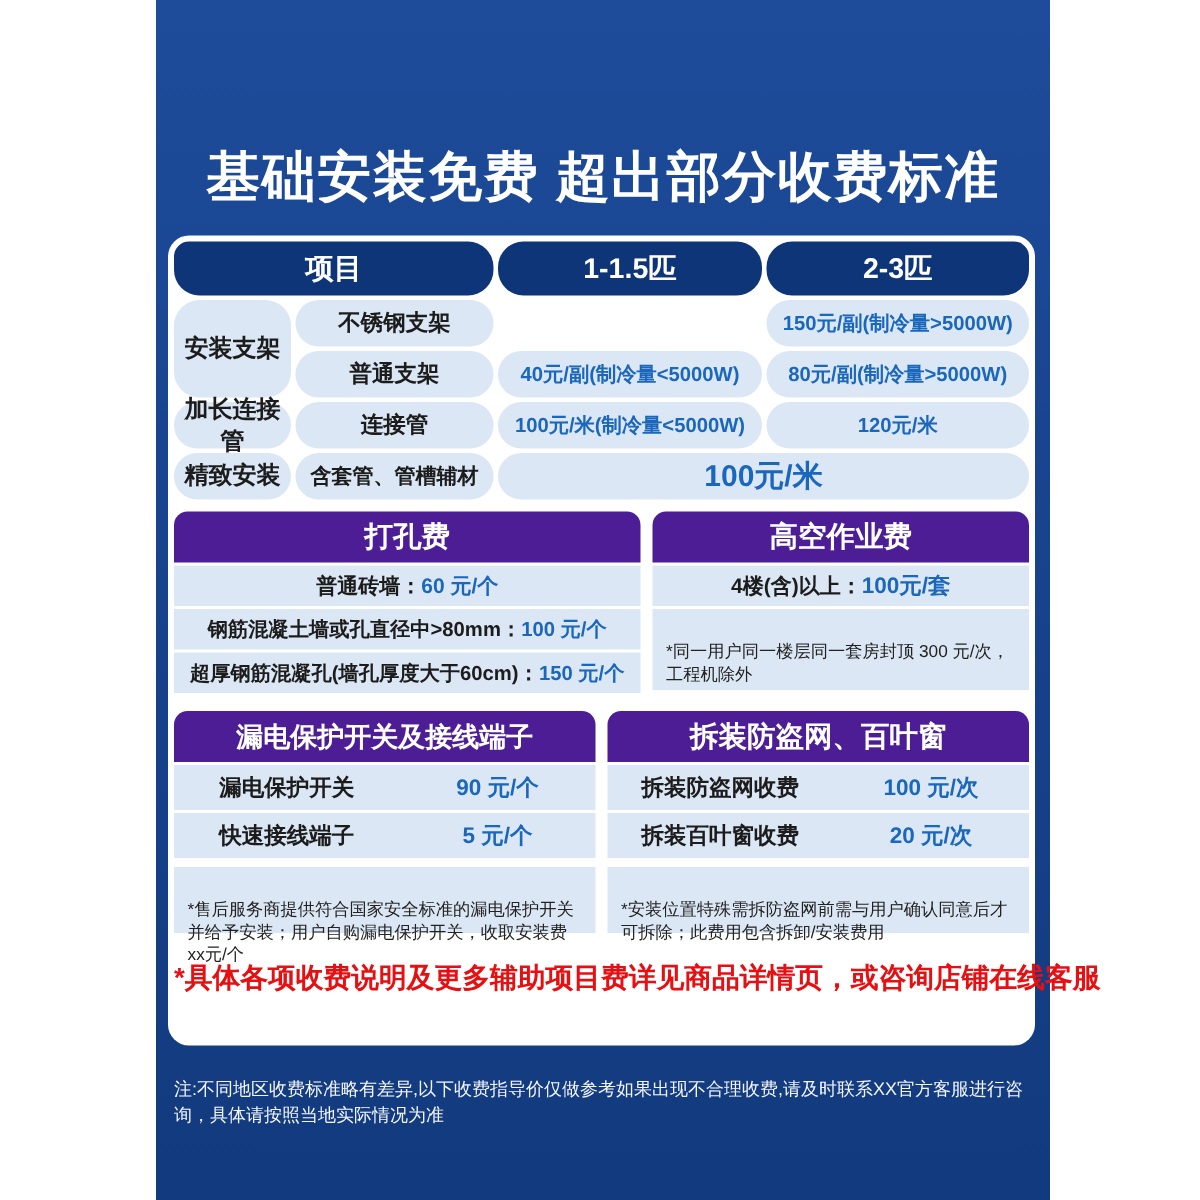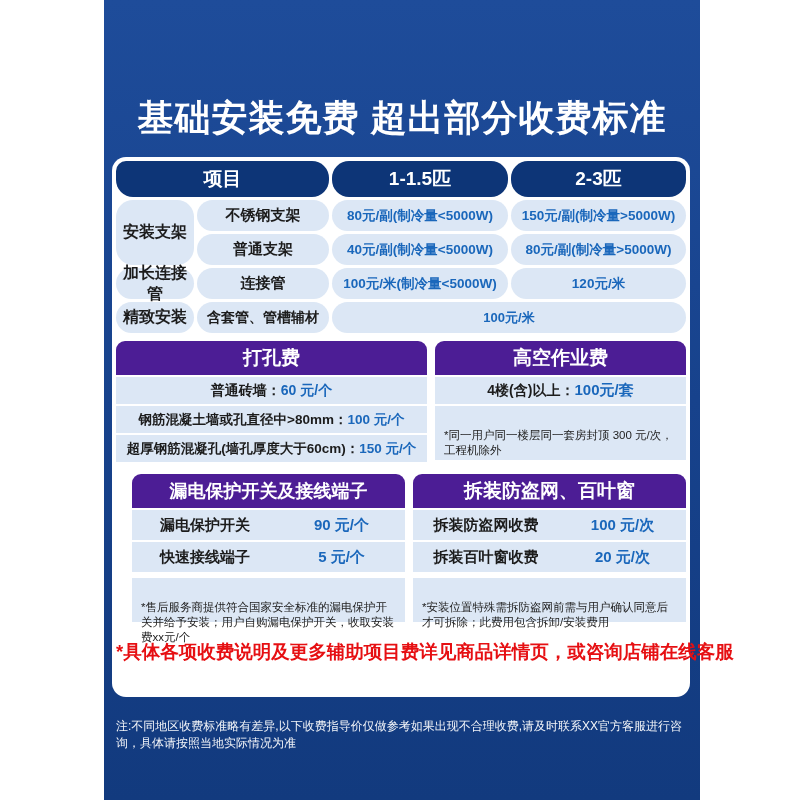--- a/index.html
+++ b/index.html
@@ -25,21 +25,21 @@
   .hd2 { grid-column:3; grid-row:1; }
   .hd3 { grid-column:4; grid-row:1; border-top-right-radius:10px; }
   .g1  { grid-column:1; grid-row:2/4; }
   .lbl { font-size:16px; font-weight:bold; color:#1c1c1c; }
   .itm { font-size:15px; font-weight:bold; color:#1c1c1c; }
   .prc { font-size:13.5px; font-weight:bold; color:#1a67bb; white-space:nowrap; }
   .span2 { grid-column:3/5; }
 
   
   .sec-row { display:flex; margin-top:8px; gap:8px; }
-  .sec-row2 { display:flex; margin-top:12px; gap:8px;margin-left:16px; }
+  .sec-row2 { display:flex; margin-top:12px; gap:8px; }
   .sec-card { display:flex; flex-direction:column; gap:2px; }
   .sec-head { height:34px; background:#4c1d95; border-radius:9px 9px 0 0; color:#ffffff;
     font-size:19px; font-weight:bold; display:flex; align-items:center; justify-content:center; }
   .sec-cell { background:#dce7f5; display:flex; align-items:center; justify-content:center; }
   .inline-fee { font-size:13.5px; font-weight:bold; color:#1c1c1c; white-space:nowrap; }
   .inline-fee .prc { font-size:13.5px; }
   .fee-row { display:flex; width:100%; }
   .fee-row .fl { flex:1.15; display:flex; align-items:center; justify-content:center;
     font-size:15px; font-weight:bold; color:#1c1c1c; }
   .fee-row .fp { flex:1; display:flex; align-items:center; justify-content:center;
@@ -72,35 +72,34 @@
 
     <div class="main-card">
 
       <div class="tbl">
         <div class="cell hd hd1">项目</div>
         <div class="cell hd hd2">1-1.5匹</div>
         <div class="cell hd hd3">2-3匹</div>
 
         <div class="cell g1 lbl">安装支架</div>
         <div class="cell itm" style="grid-column:2;grid-row:2;">不锈钢支架</div>
-        <div class="cell prc" style="grid-column:3;grid-row:2;">80元/副(制冷量&lt;5000W)</div>
         <div class="cell prc" style="grid-column:4;grid-row:2;">150元/副(制冷量&gt;5000W)</div>
 
         <div class="cell itm" style="grid-column:2;grid-row:3;">普通支架</div>
         <div class="cell prc" style="grid-column:3;grid-row:3;">40元/副(制冷量&lt;5000W)</div>
         <div class="cell prc" style="grid-column:4;grid-row:3;">80元/副(制冷量&gt;5000W)</div>
 
         <div class="cell lbl" style="grid-column:1;grid-row:4;">加长连接管</div>
         <div class="cell itm" style="grid-column:2;grid-row:4;">连接管</div>
         <div class="cell prc" style="grid-column:3;grid-row:4;">100元/米(制冷量&lt;5000W)</div>
         <div class="cell prc" style="grid-column:4;grid-row:4;">120元/米</div>
 
         <div class="cell lbl" style="grid-column:1;grid-row:5;">精致安装</div>
         <div class="cell itm" style="grid-column:2;grid-row:5;font-size:14px;">含套管、管槽辅材</div>
-        <div class="cell prc span2" style="grid-row:5;font-size:13px;">100元/米</div>
+        <div class="cell prc span2" style="grid-row:5;font-size:20px;">100元/米</div>
       </div>
 
       <div class="sec-row">
         <div class="sec-card drill">
           <div class="sec-head">打孔费</div>
           <div class="sec-cell">
             <span class="inline-fee" style="font-size:14px;"><span>普通砖墙：</span><span class="prc" style="font-size:14px;">60 元/个</span></span>
           </div>
           <div class="sec-cell">
             <span class="inline-fee"><span>钢筋混凝土墙或孔直径中&gt;80mm：</span><span class="prc">100 元/个</span></span>

